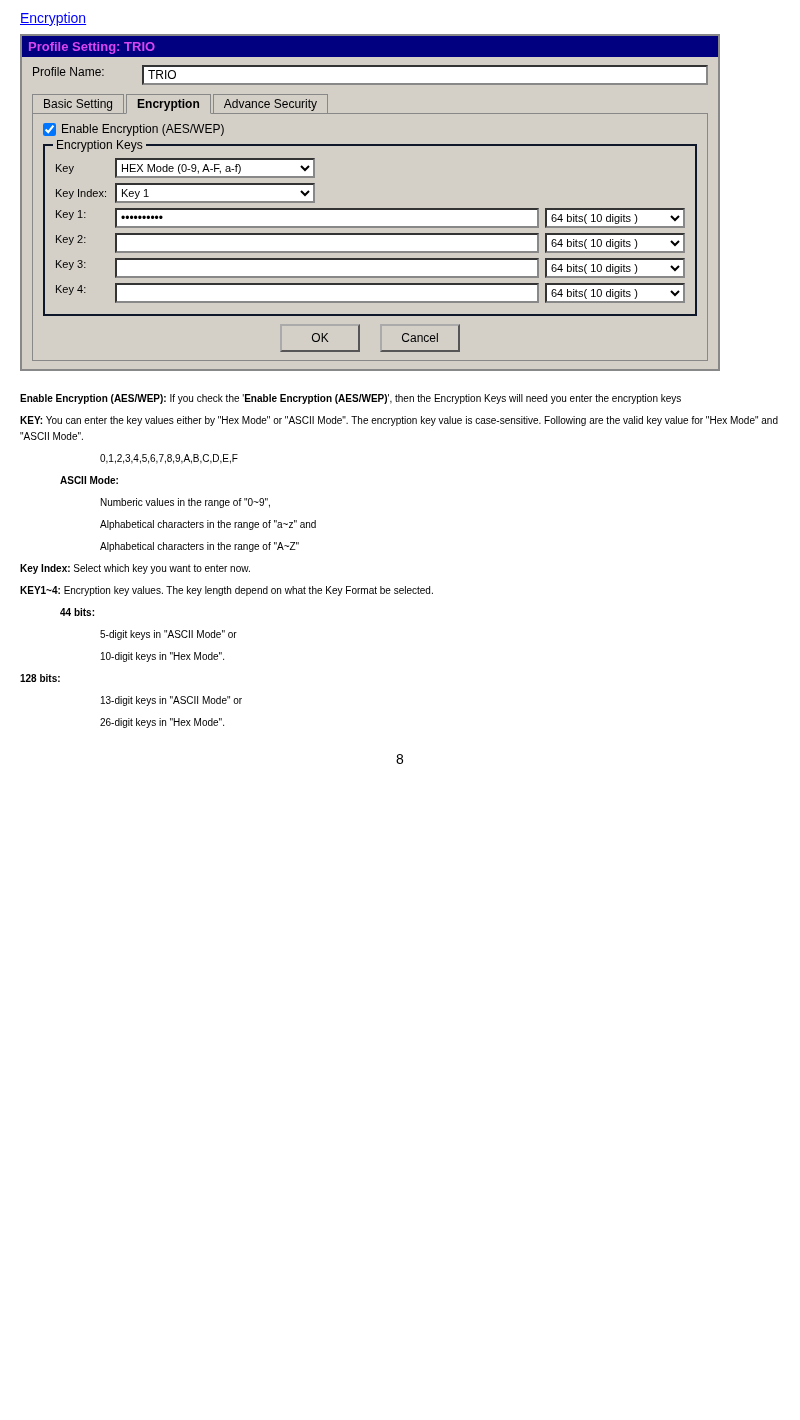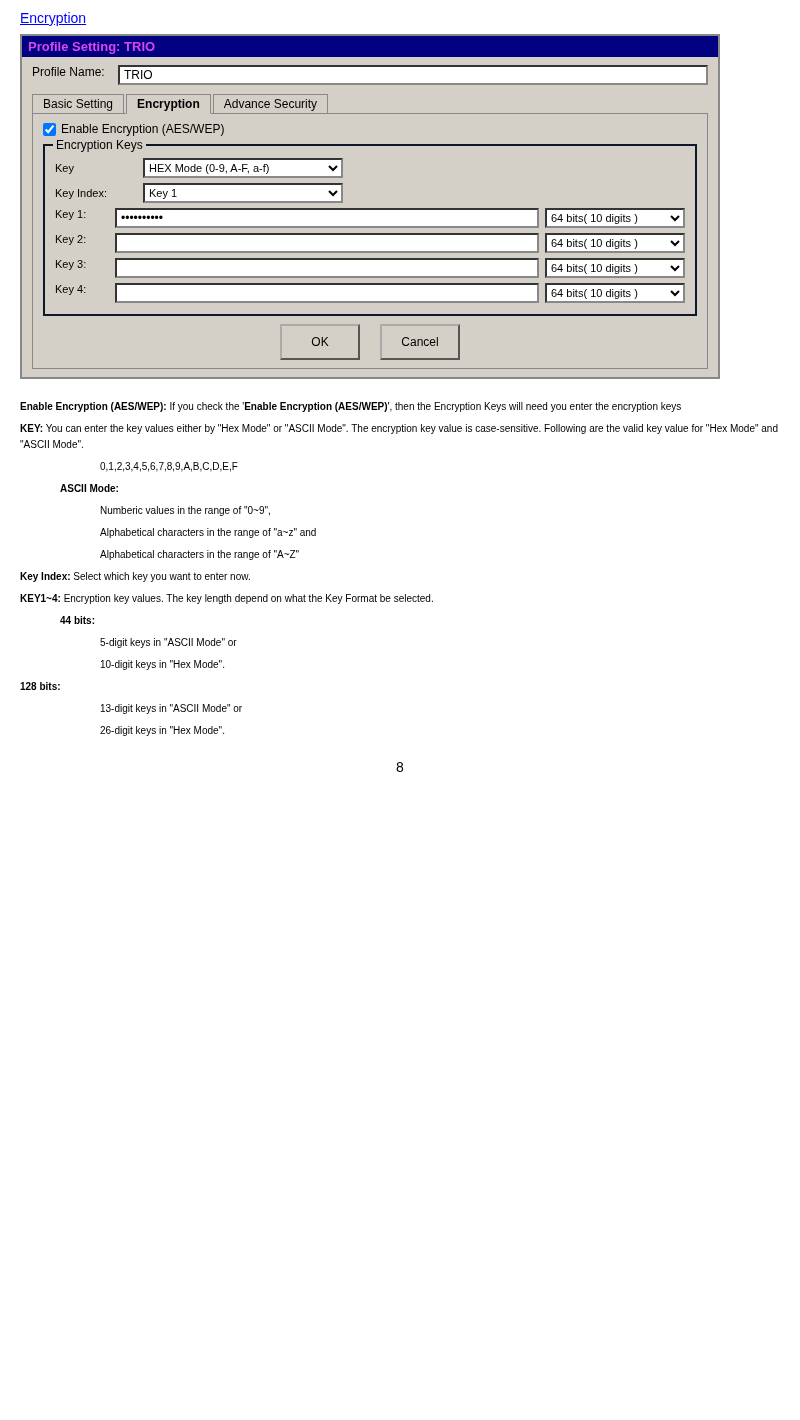--- a/index.html
+++ b/index.html
@@ -47,20 +47,21 @@
       margin-right: 6px;
       min-width: 80px;
     }
     .profile-name-input {
       flex: 1;
       height: 20px;
       border: 2px inset #888;
       background: #fff;
       font-size: 12px;
       padding: 1px 4px;
+      margin-left: 24px;
     }
     .tabs-row {
       display: flex;
       align-items: flex-end;
       margin-bottom: 0;
       font-size: 12px;
     }
     .tab {
       border: 1px solid #888;
       background: #d4d0c8;
@@ -115,21 +116,20 @@
     .key-label {
       min-width: 60px;
       font-size: 11px;
     }
     .key-select {
       height: 20px;
       border: 2px inset #888;
       background: #fff;
       font-size: 11px;
       min-width: 120px;
-      margin-left: 28px;
     }
     .key-select-wide {
       min-width: 200px;
     }
     .key-bit-select {
       height: 20px;
       border: 2px inset #888;
       background: #fff;
       font-size: 11px;
       min-width: 140px;
@@ -152,21 +152,21 @@
     }
     .buttons-row {
       display: flex;
       justify-content: center;
       align-items: center;
       gap: 20px;
       margin-top: 6px;
     }
     .dialog-btn {
       min-width: 80px;
-      height: 36px;
+      height: 28px;
       border: 2px outset #aaa;
       background: #d4d0c8;
       font-size: 12px;
       cursor: pointer;
       padding: 2px 10px;
     }
     .content-section {
       margin-bottom: 10px;
       line-height: 1.6;
       font-size: 10px;

